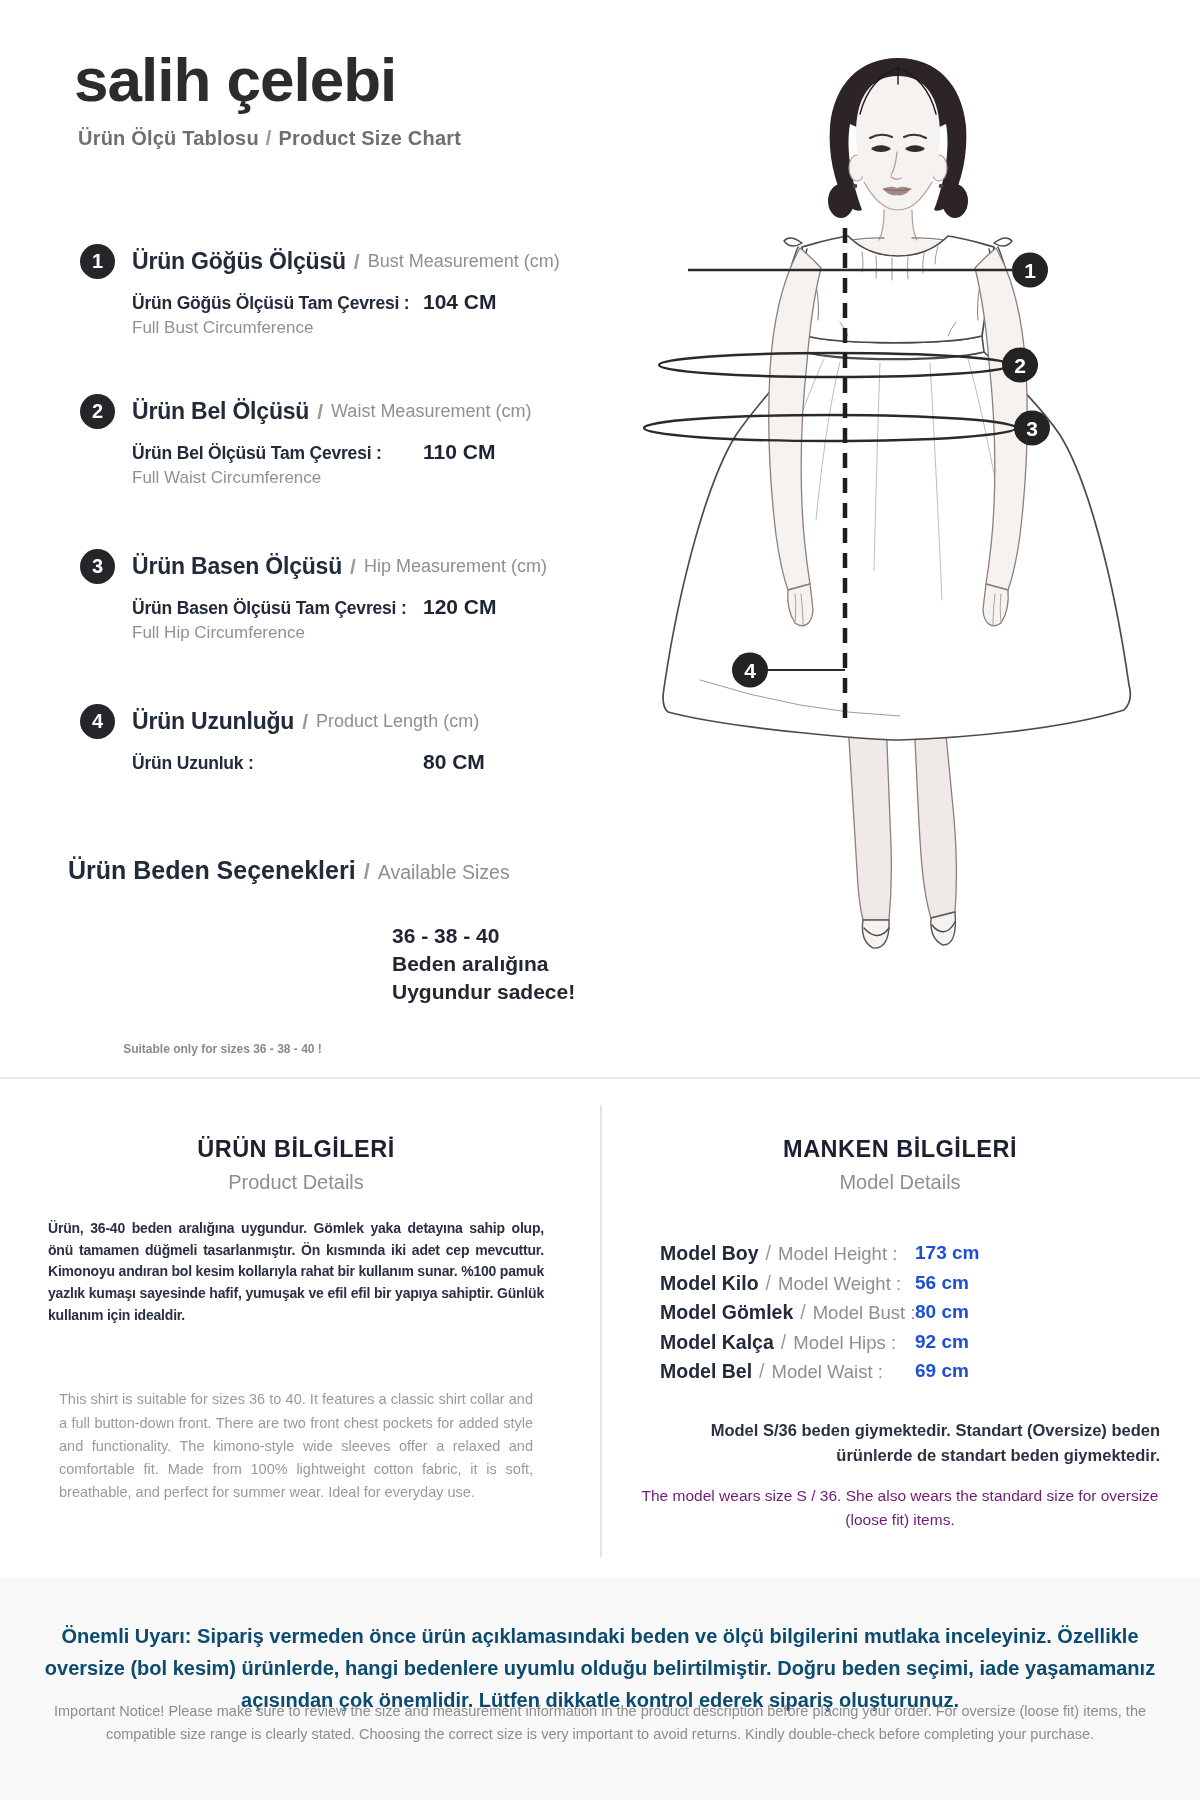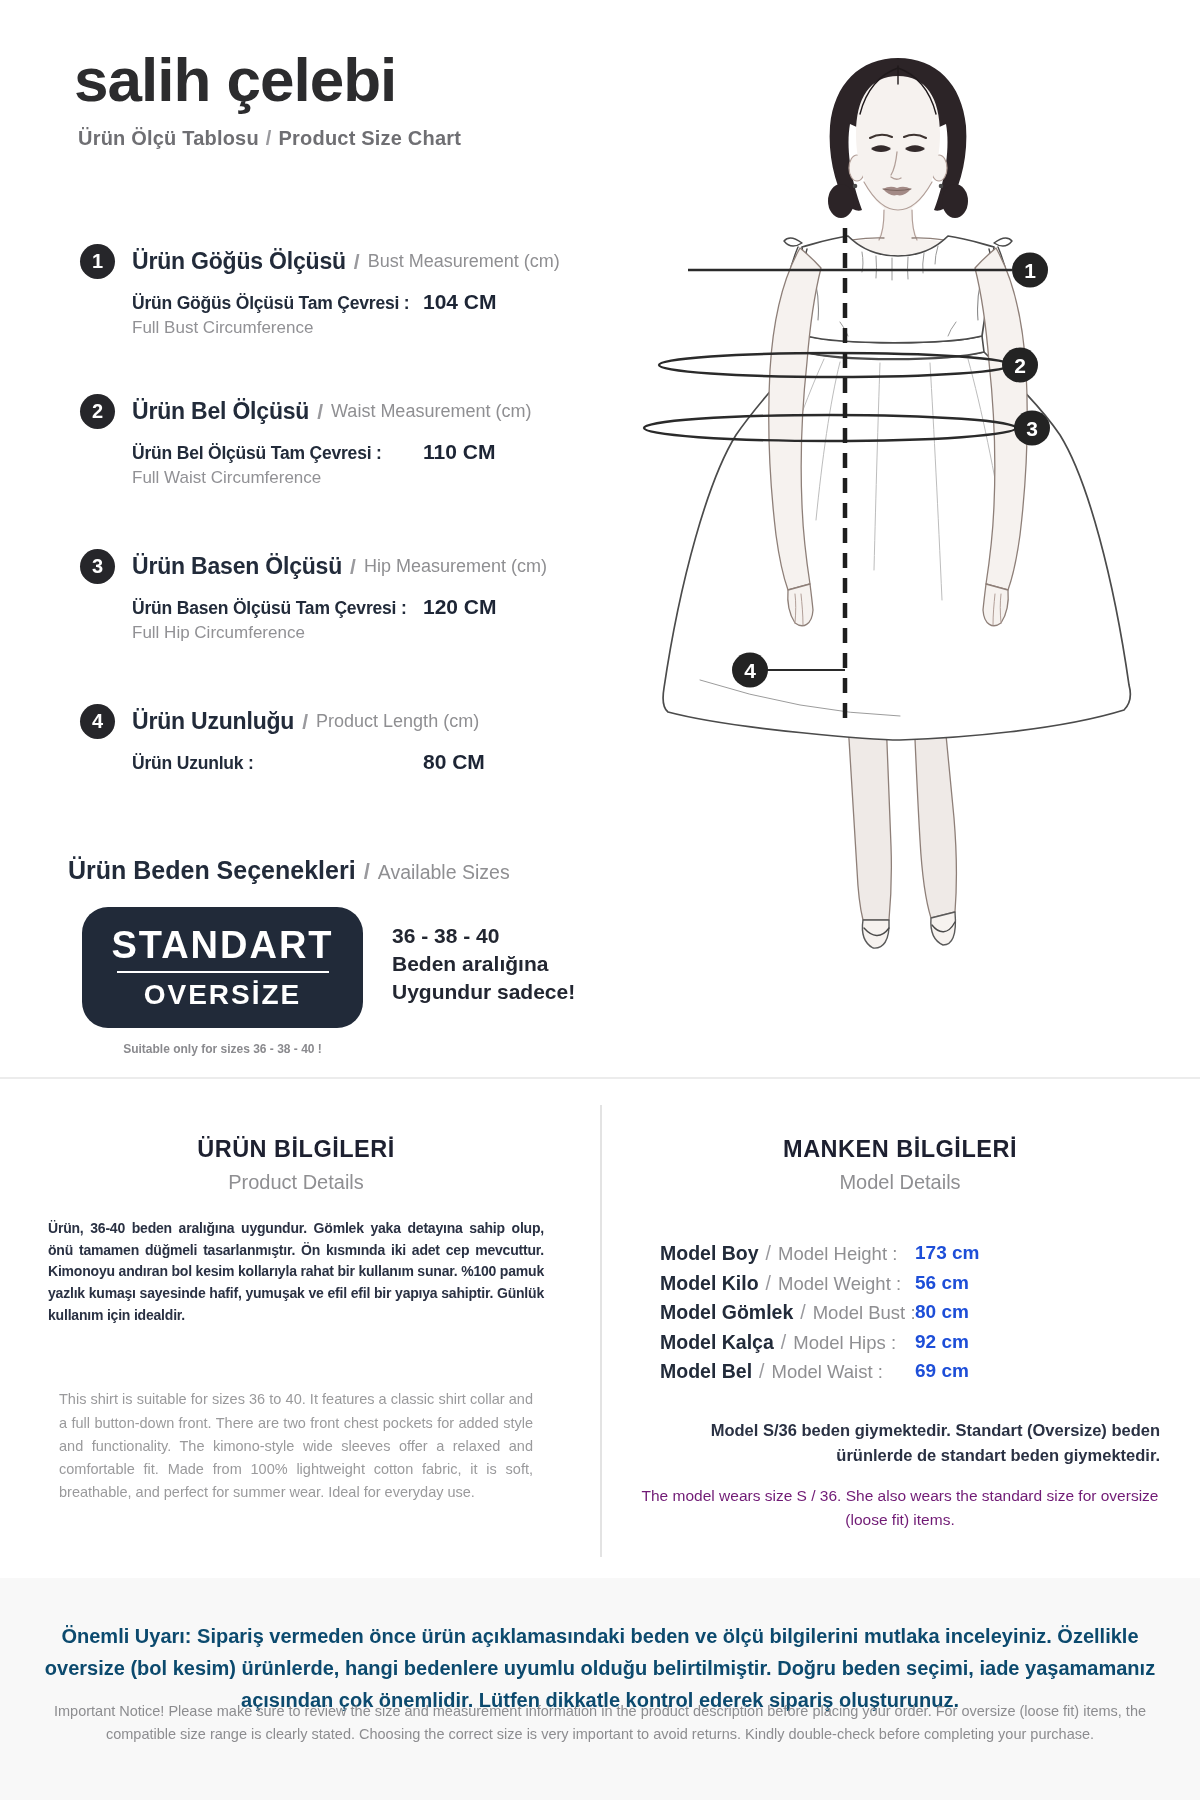--- a/index.html
+++ b/index.html
@@ -140,25 +140,20 @@
     <div class="m-detail">
       <span class="m-label">Ürün Uzunluk :</span>
       <span class="m-value">80 CM</span>
       <div class="m-sub"></div>
     </div>
   </div>
 
   <div class="abs sizes-heading">
     <span>Ürün Beden Seçenekleri</span><span class="sep">/</span><span class="en">Available Sizes</span>
   </div>
-  <div class="abs size-badge">
-    <div class="top">STANDART</div>
-    <div class="divider"></div>
-    <div class="bottom">OVERSİZE</div>
-  </div>
   <div class="abs size-note">
     <div>36 - 38 - 40</div>
     <div>Beden aralığına</div>
     <div>Uygundur sadece!</div>
   </div>
   <div class="abs size-note-en">Suitable only for sizes 36 - 38 - 40 !</div>
 
   <div class="abs figure-wrap">
     <svg width="660" height="920" viewBox="0 0 660 920">
       <g stroke-linecap="round" stroke-linejoin="round">

